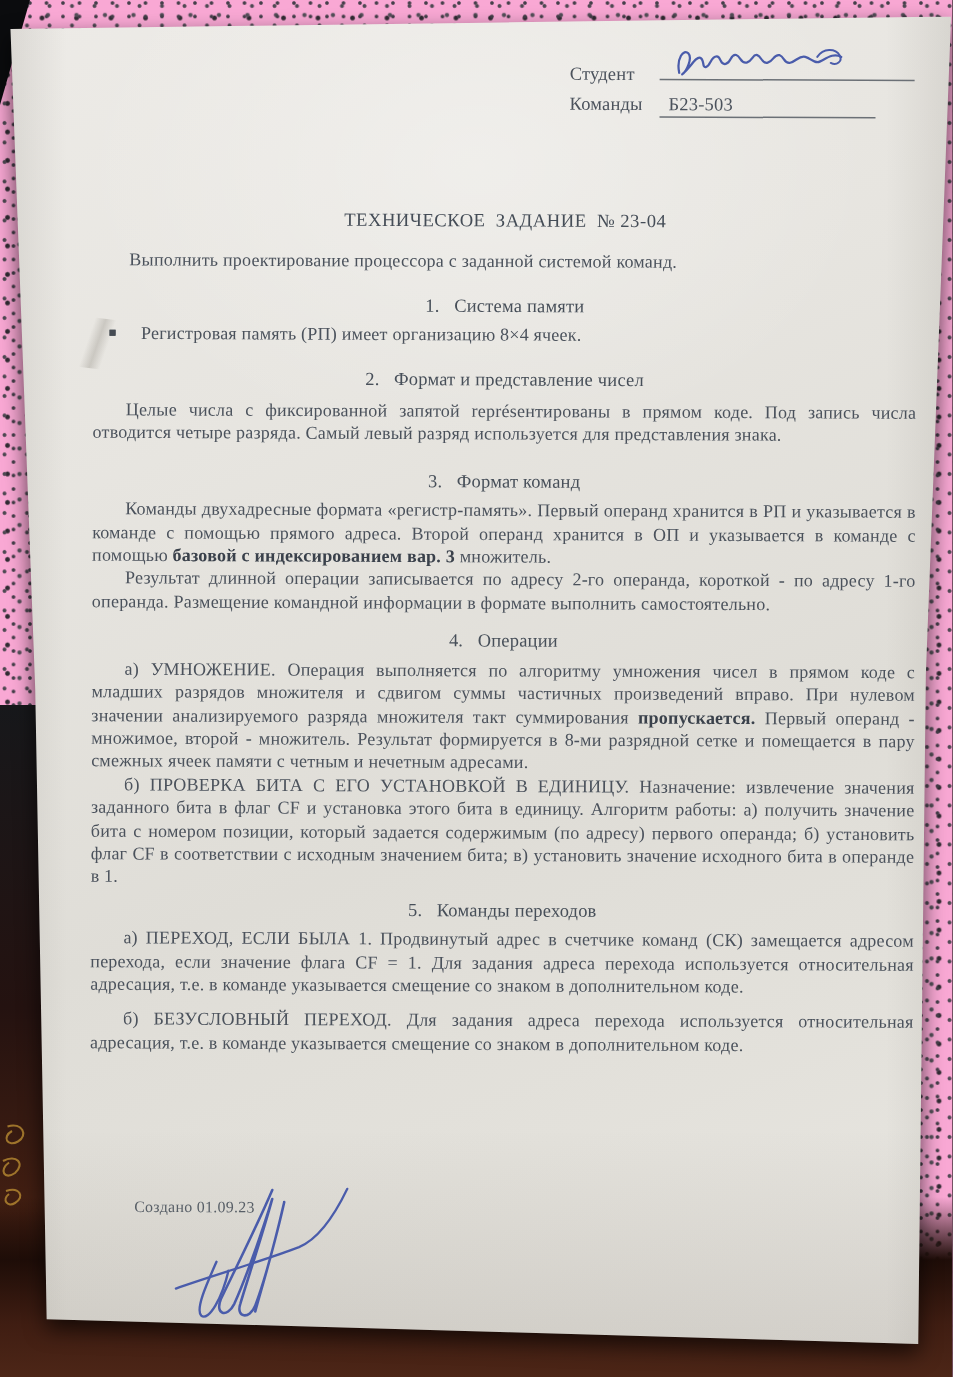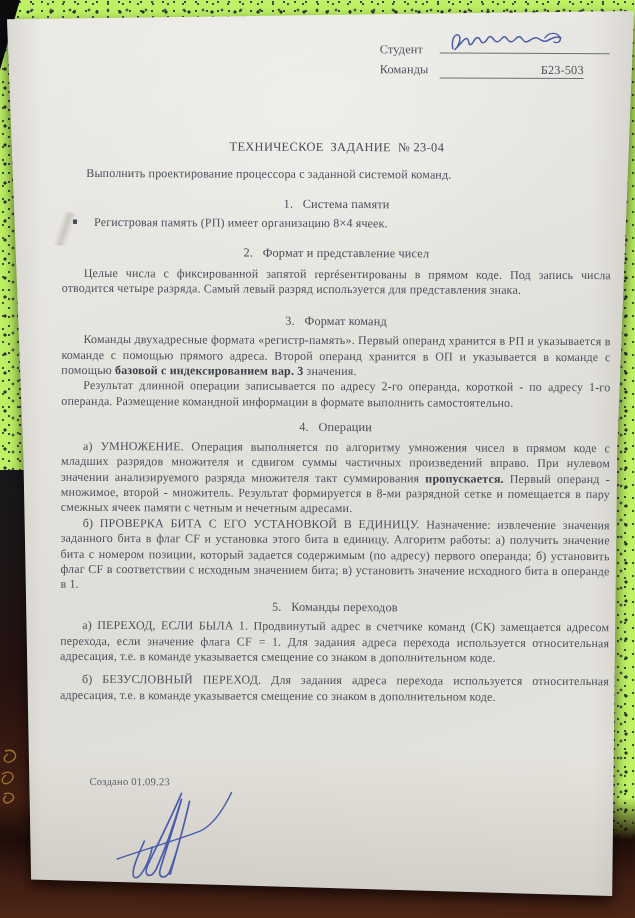--- a/index.html
+++ b/index.html
@@ -1,18 +1,18 @@
 <!DOCTYPE html>
 <html><head>
 <meta charset="utf-8">
 <style>
   html,body{margin:0;padding:0;background:#111;}
   .photo{
     position:relative; width:635px; height:918px; overflow:hidden;
-    background:#bef264;
+    background:#f9a8d4;
     font-family:"Liberation Serif","DejaVu Serif",serif;
   }
   
   .photo::before{
     content:""; position:absolute; inset:0;
     background-image:
       radial-gradient(circle at 3px 4px, #3c3f45 0 1px, transparent 1.6px),
       radial-gradient(circle at 9px 2px, #30333a 0 .9px, transparent 1.5px),
       radial-gradient(circle at 13px 10px, #43464c 0 1px, transparent 1.8px),
       radial-gradient(circle at 5px 12px, #1c1e22 0 1.2px, transparent 2px);
@@ -56,38 +56,38 @@
 
   .content{
     position:absolute; left:63px; right:23px; top:0; bottom:0;
     font-size:12px; line-height:15.4px; letter-spacing:.15px; color:#4b525c;
     transform:rotate(.25deg); transform-origin:50% 0;
   }
   .stamp{ position:absolute; top:37px; right:2px; width:230px; font-size:12.3px; color:#4b525c; }
   .stamp .row{ display:flex; align-items:baseline; margin-bottom:5px; position:relative; }
   .stamp .lbl{ width:60px; flex:none; }
   .stamp .line{ flex:1; border-bottom:1px solid #6b7076; height:15px; position:relative; }
-  .stamp .line.short{ margin-right:26px;text-align:right; }
+  .stamp .line.short{ margin-right:26px; }
   .stamp .val{ padding-left:6px; }
   .sig-top{ position:absolute; left:6px; bottom:-6px; width:128px; height:30px; }
 
   .doc-title{ margin:140px 0 0; text-align:center; font-size:12.4px; letter-spacing:.35px; color:#454d57; }
   .intro{ margin:12px 0 0; text-indent:24px; }
   .sec-h{ text-align:center; font-size:12.3px; margin:0; color:#474f59; }
   .mt-h1{margin-top:14px;} .mt-h2{margin-top:14px;} .mt-h3{margin-top:16px;}
   .mt-h4{margin-top:10px;} .mt-h5{margin-top:6px;}
   p.body{ margin:6px 0 0; text-align:justify; text-indent:22px; }
   p.body.cont{ margin-top:0; }
   p.body.mt4{ margin-top:4px; } p.body.mt8{ margin-top:8px; }
   b{ color:#3a414b; }
   ul.blist{ list-style:none; margin:3px 0 0; padding:0; }
   ul.blist li{ position:relative; padding-left:32px; text-align:justify; margin-bottom:4px; }
   .bullet-sq{ position:absolute; left:11px; top:5px; width:4px; height:4px; background:#454b53; }
 
-  .created{ position:absolute; left:30px; top:775px; font-size:10.6px; color:#585f67; letter-spacing:.2px; }
+  .created{ position:absolute; left:30px; top:799px; font-size:10.6px; color:#585f67; letter-spacing:.2px; }
   .sig-bottom{ position:absolute; left:40px; top:790px; width:150px; height:92px; }
   .ink{ stroke:#4a5cab; fill:none; stroke-linecap:round; stroke-linejoin:round; }
 </style>
 </head>
 <body>
 
 <div class="photo">
   <div class="desk-left"></div>
   <div class="desk-bottom"></div>
   <div class="corner-wedge"></div>
@@ -130,21 +130,21 @@
       <li>
         <span class="bullet-sq"></span>
         <span>Регистровая память (РП) имеет организацию 8×4 ячеек.</span>
       </li>
     </ul>
 
     <p class="sec-h mt-h2">2.&nbsp;&nbsp; Формат и представление чисел</p>
     <p class="body">Целые числа с фиксированной запятой représентированы в прямом коде. Под запись числа отводится четыре разряда. Самый левый разряд используется для представления знака.</p>
 
     <p class="sec-h mt-h3">3.&nbsp;&nbsp; Формат команд</p>
-    <p class="body mt4"><span>Команды двухадресные формата «регистр-память». Первый операнд хранится в РП и указывается в команде с помощью прямого адреса. Второй операнд хранится в ОП и указывается в команде с помощью </span><b>базовой с индексированием вар. 3</b><span> значения.</span></p>
+    <p class="body mt4"><span>Команды двухадресные формата «регистр-память». Первый операнд хранится в РП и указывается в команде с помощью прямого адреса. Второй операнд хранится в ОП и указывается в команде с помощью </span><b>базовой с индексированием вар. 3</b><span> множитель.</span></p>
     <p class="body cont">Результат длинной операции записывается по адресу 2-го операнда, короткой - по адресу 1-го операнда. Размещение командной информации в формате выполнить самостоятельно.</p>
 
     <p class="sec-h mt-h4">4.&nbsp;&nbsp; Операции</p>
     <p class="body mt4"><span>а) УМНОЖЕНИЕ. Операция выполняется по алгоритму умножения чисел в прямом коде с младших разрядов множителя и сдвигом суммы частичных произведений вправо. При нулевом значении анализируемого разряда множителя такт суммирования </span><b>пропускается.</b><span> Первый операнд - множимое, второй - множитель. Результат формируется в 8-ми разрядной сетке и помещается в пару смежных ячеек памяти с четным и нечетным адресами.</span></p>
     <p class="body cont">б) ПРОВЕРКА БИТА С ЕГО УСТАНОВКОЙ В ЕДИНИЦУ. Назначение: извлечение значения заданного бита в флаг CF и установка этого бита в единицу. Алгоритм работы: а) получить значение бита с номером позиции, который задается содержимым (по адресу) первого операнда; б) установить флаг CF в соответствии с исходным значением бита; в) установить значение исходного бита в операнде в 1.</p>
 
     <p class="sec-h mt-h5">5.&nbsp;&nbsp; Команды переходов</p>
     <p class="body mt4">а) ПЕРЕХОД, ЕСЛИ БЫЛА 1. Продвинутый адрес в счетчике команд (СК) замещается адресом перехода, если значение флага CF = 1. Для задания адреса перехода используется относительная адресация, т.е. в команде указывается смещение со знаком в дополнительном коде.</p>
     <p class="body mt8">б) БЕЗУСЛОВНЫЙ ПЕРЕХОД. Для задания адреса перехода используется относительная адресация, т.е. в команде указывается смещение со знаком в дополнительном коде.</p>
 

